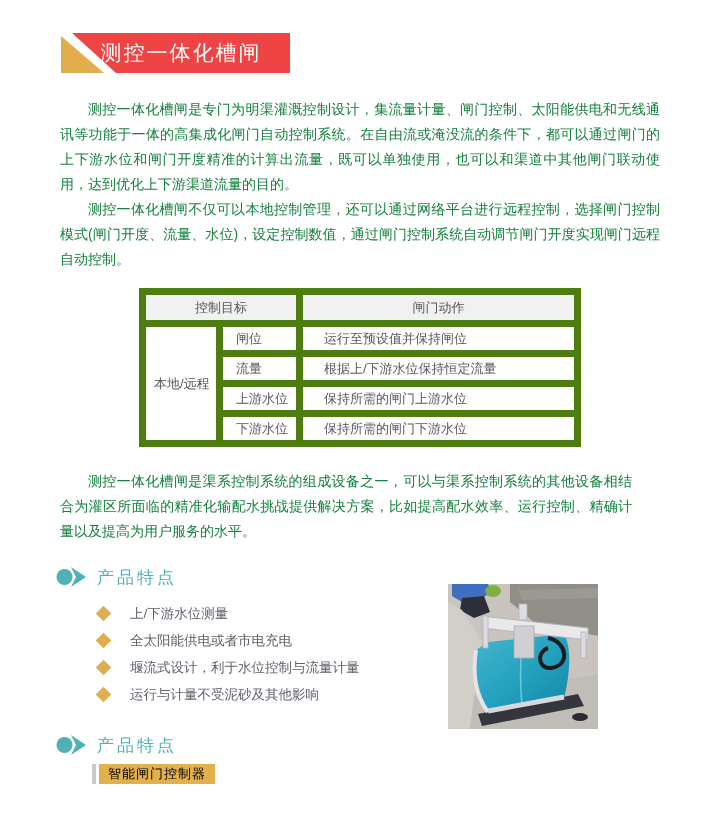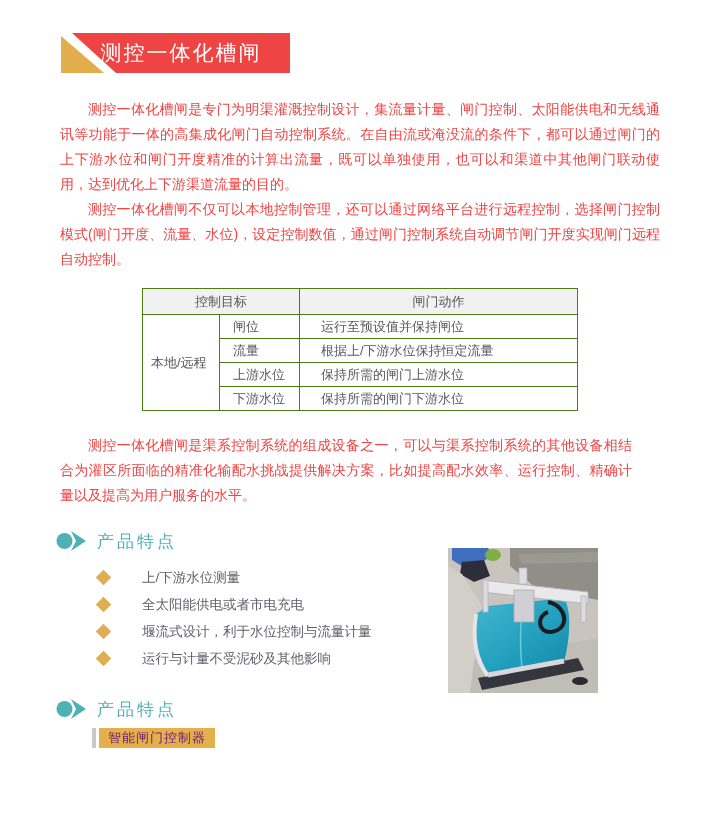--- a/index.html
+++ b/index.html
@@ -8,45 +8,45 @@
     font-family:"Liberation Sans","DejaVu Sans",sans-serif;
     color:#5f5f6b;position:relative;overflow:hidden;
   }
   
   .banner{position:relative;margin:33px 0 0 58px;width:232px;height:40px;background:#ef4444;}
   .banner .tri{position:absolute;left:0;top:0;}
   .banner-title{position:absolute;inset:0;display:flex;align-items:center;justify-content:center;
     color:#ffffff;font-size:21px;letter-spacing:2px;padding-left:14px;}
   
   .intro{margin:24px 60px 0 60px;}
-  .para{margin:0;font-size:14px;line-height:25px;text-align:justify;text-indent:2em;color:#ef4444;}
+  .para{margin:0;font-size:14px;line-height:25px;text-align:justify;text-indent:2em;color:#15803d;}
   .summary{margin:22px 88px 0 60px;}
   
   .ctl-table{margin:16px auto 0 auto;border-collapse:collapse;table-layout:fixed;width:435px;
     font-size:13px;color:#56565f;}
-  .ctl-table th,.ctl-table td{border:1px solid #4d7c0f;height:23px;padding:0;font-weight:normal;}
+  .ctl-table th,.ctl-table td{border:7px solid #4d7c0f;height:23px;padding:0;font-weight:normal;}
   .ctl-table th{background:#f1f1f1;height:25px;text-align:center;}
   .ctl-table td.group{padding-left:8px;text-align:left;margin-left:40px;}
   .ctl-table td.target{padding-left:13px;text-align:left;}
   .ctl-table td.action{padding-left:21px;text-align:left;}
   
   .section-head{display:flex;align-items:flex-start;gap:10px;margin-left:56px;height:22px;}
   .section-title{font-size:17px;color:#4fb1b5;letter-spacing:3px;}
   
   .features-section{position:relative;margin-top:22px;}
   .features-list{list-style:none;margin:12px 0 0 96px;padding:0;width:330px;}
-  .features-list li{display:flex;align-items:center;height:27px;font-size:13.5px;color:#5f5f6b;gap:12px;}
+  .features-list li{display:flex;align-items:center;height:27px;font-size:13.5px;color:#5f5f6b;}
   .diamond{flex:0 0 auto;width:11px;height:11px;background:#e0ae52;transform:rotate(45deg);
     margin:0 21px 0 2px;}
   .photo-wrap{position:absolute;left:448px;top:18px;width:150px;height:145px;}
   
   .advantages-section{margin-top:26px;}
   .sub-label-row{display:flex;align-items:stretch;margin:8px 0 0 92px;height:20px;}
   .label-stripe{width:4px;background:#c9c9c9;margin-right:3px;}
-  .sub-label{background:#e3b04c;color:#701a75;font-size:13px;display:flex;align-items:center;
+  .sub-label{background:#e3b04c;color:#000000;font-size:13px;display:flex;align-items:center;
     padding:0 9px;letter-spacing:1px;}
   .adv-text{margin:6px 60px 0 100px;}
   .adv-text p{margin:0;font-size:13.5px;line-height:22px;text-align:justify;color:#5f5f6b;}
 </style>
 </head>
 <body>
 
 <div class="banner">
   <svg class="tri" width="232" height="40" viewBox="0 0 232 40">
     <polygon points="0,0 14,0 58,40 0,40" fill="#ffffff"></polygon>

